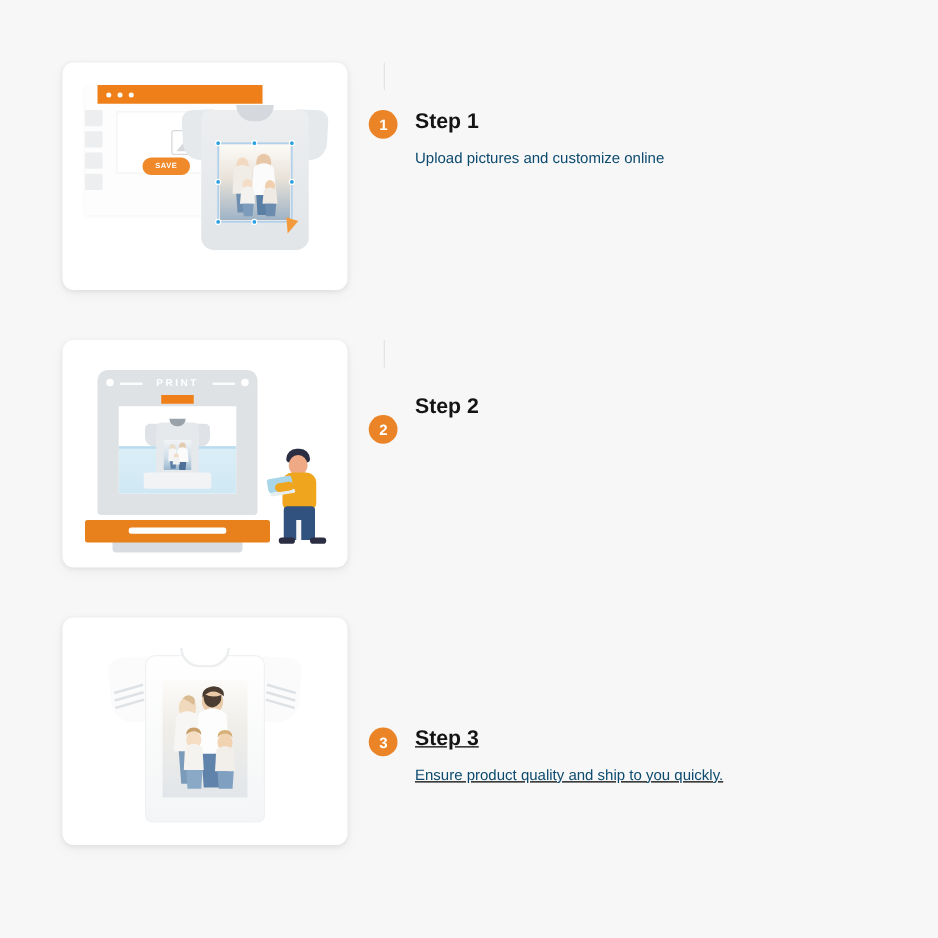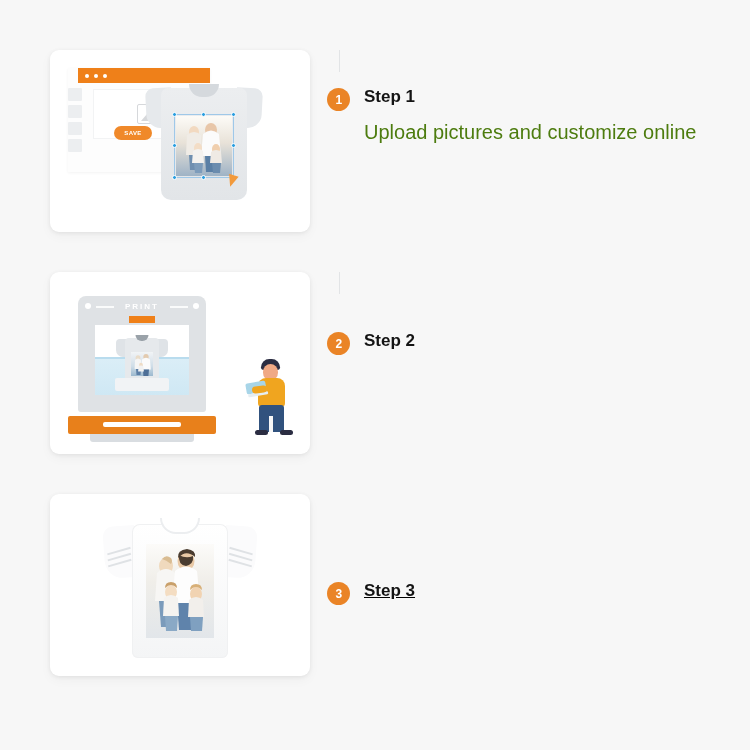--- a/index.html
+++ b/index.html
@@ -45,21 +45,21 @@
     position: relative;
     display: flex;
     align-items: flex-start;
     height: 200px;
     margin-bottom: 22px;
   }
   .step-row:last-child { margin-bottom: 0; }
 
   
   .card {
-    width: 260px;
+    width: 228px;
     height: 182px;
     background: #ffffff;
     border-radius: 9px;
     box-shadow: 0 1px 4px rgba(0,0,0,0.07), 0 4px 12px rgba(0,0,0,0.04);
     flex: 0 0 auto;
     position: relative;
     overflow: hidden;
   }
   .card-inner {
     position: absolute;
@@ -372,31 +372,31 @@
 
   .step-text { flex: 1 1 auto; padding-left: 6px; }
   .step-title {
     font-size: 17px;
     font-weight: bold;
     color: #141414;
     line-height: 1.1;
   }
   .step-desc {
     margin-top: 11px;
-    font-size: 20px;
-    color: #4d7c0f;
+    font-size: 12px;
+    color: #0c4a6e;
     line-height: 1.45;
     max-width: 400px;
   }
 
   
   .r1 .badge, .r1 .step-text { top: 38px; }
   .r1 .step-text { margin-top: 38px; }
   .r2 .badge { top: 60px; }
-  .r2 .step-text { margin-top: 60px; }
+  .r2 .step-text { margin-top: 44px; }
   .r3 .badge { top: 88px; }
   .r3 .step-text { margin-top: 88px; text-decoration: underline; }
 </style>
 </head>
 <body>
 
 <div class="header">
 </div>
 
 <div class="steps">
@@ -581,16 +581,17 @@
       </div>
     </div>
 
     <div class="timeline-col">
       <div class="vline"></div>
       <div class="badge">3</div>
     </div>
 
     <div class="step-text">
       <div class="step-title">Step 3</div>
+      <div class="step-desc">Ensure product quality and ship to you quickly.</div>
     </div>
   </div>
 
 </div>
 
 </body></html>

